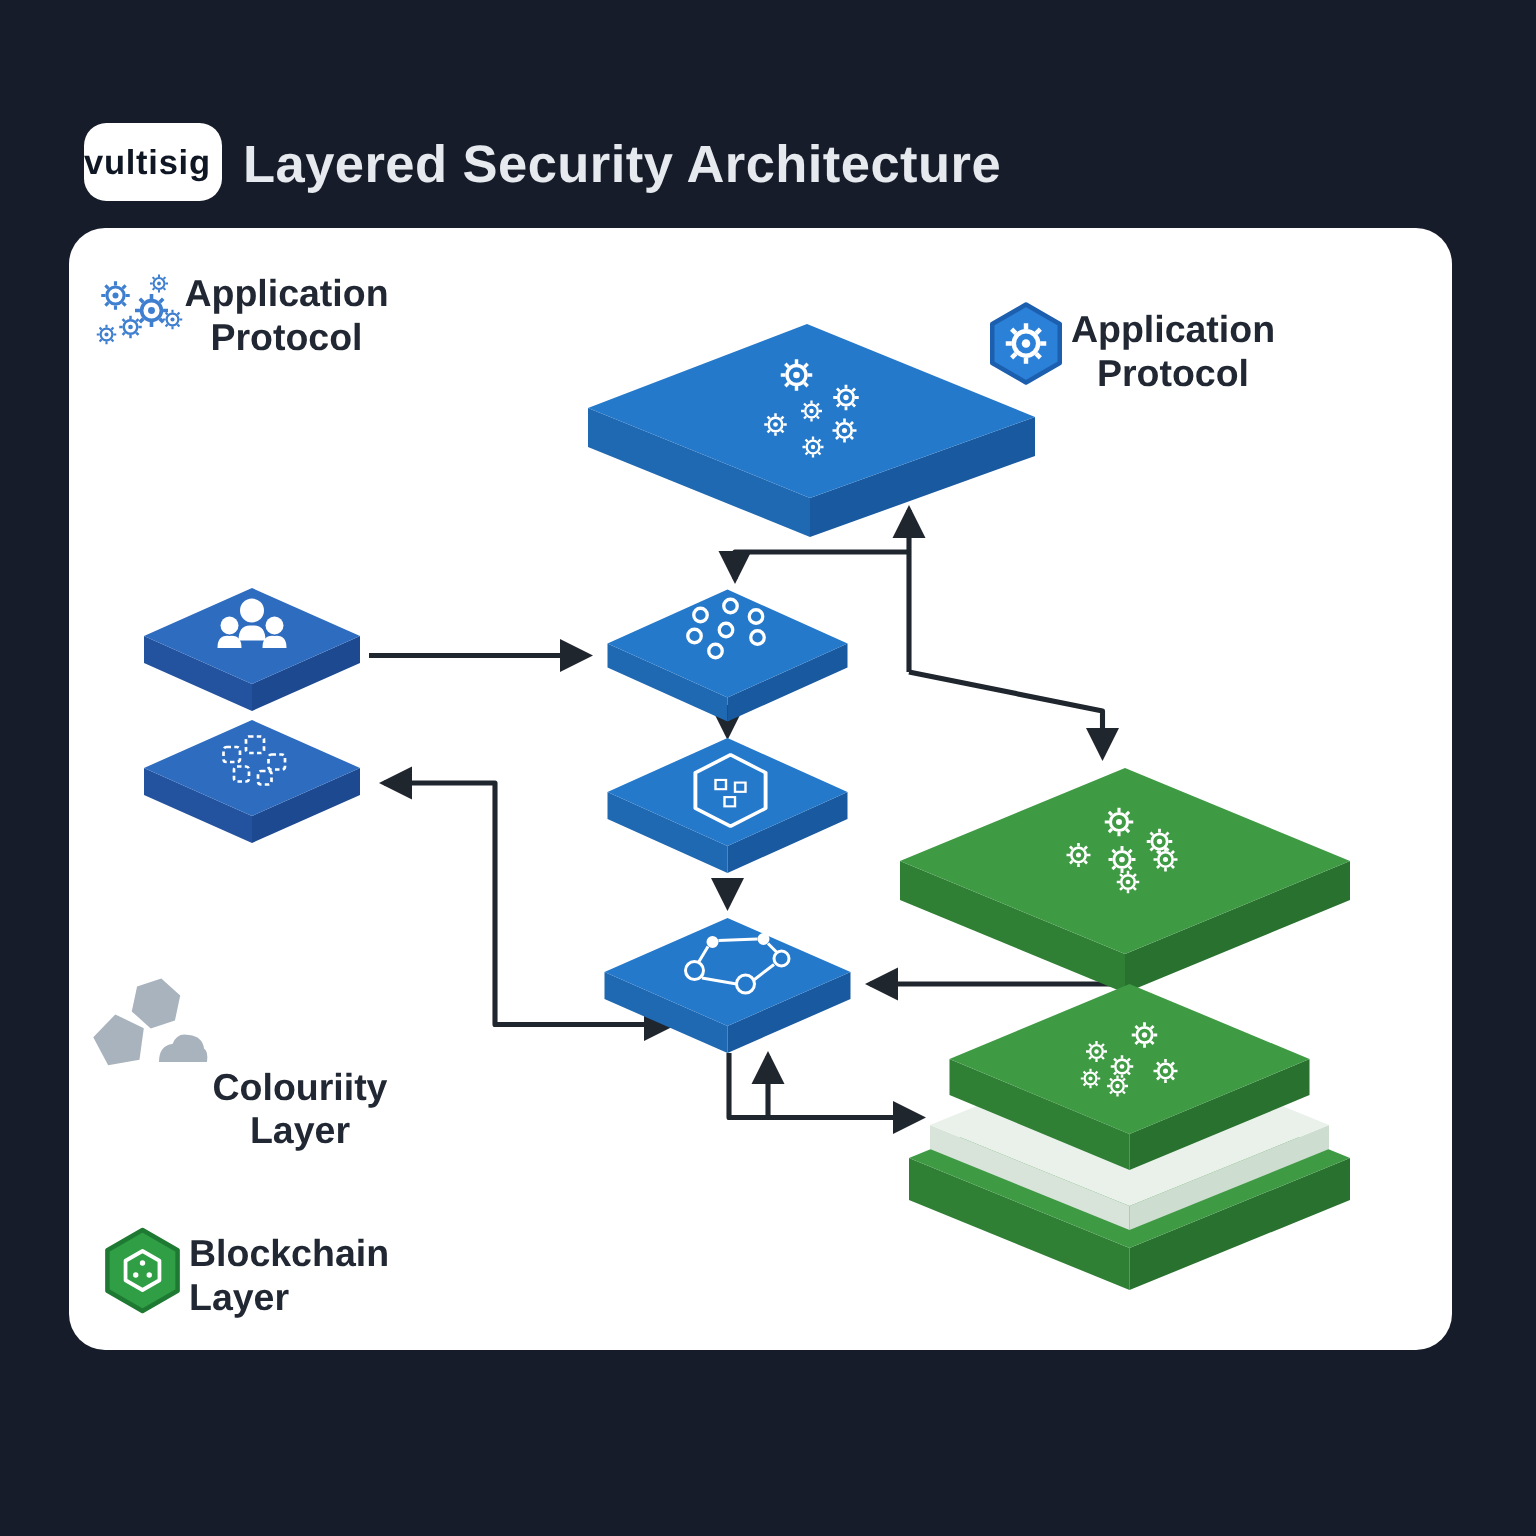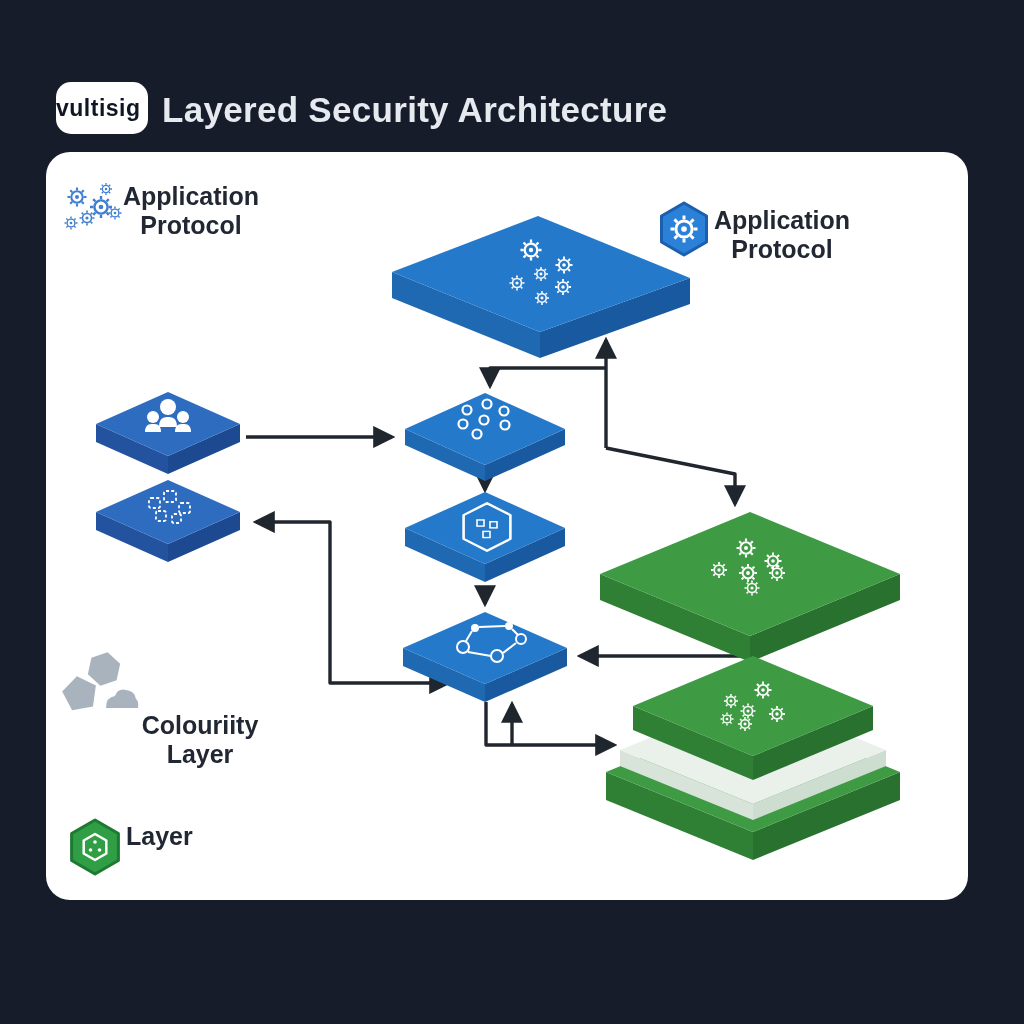--- a/index.html
+++ b/index.html
@@ -231,16 +231,17 @@
     <div>Application</div>
     <div>Protocol</div>
   </div>
 
   <div class="legend center legend-security">
     <div>Colouriity</div>
     <div>Layer</div>
   </div>
 
   <div class="legend legend-blockchain">
+    <div>Blockchain</div>
     <div>Layer</div>
   </div>
 
 </div>
 
 </body></html>

